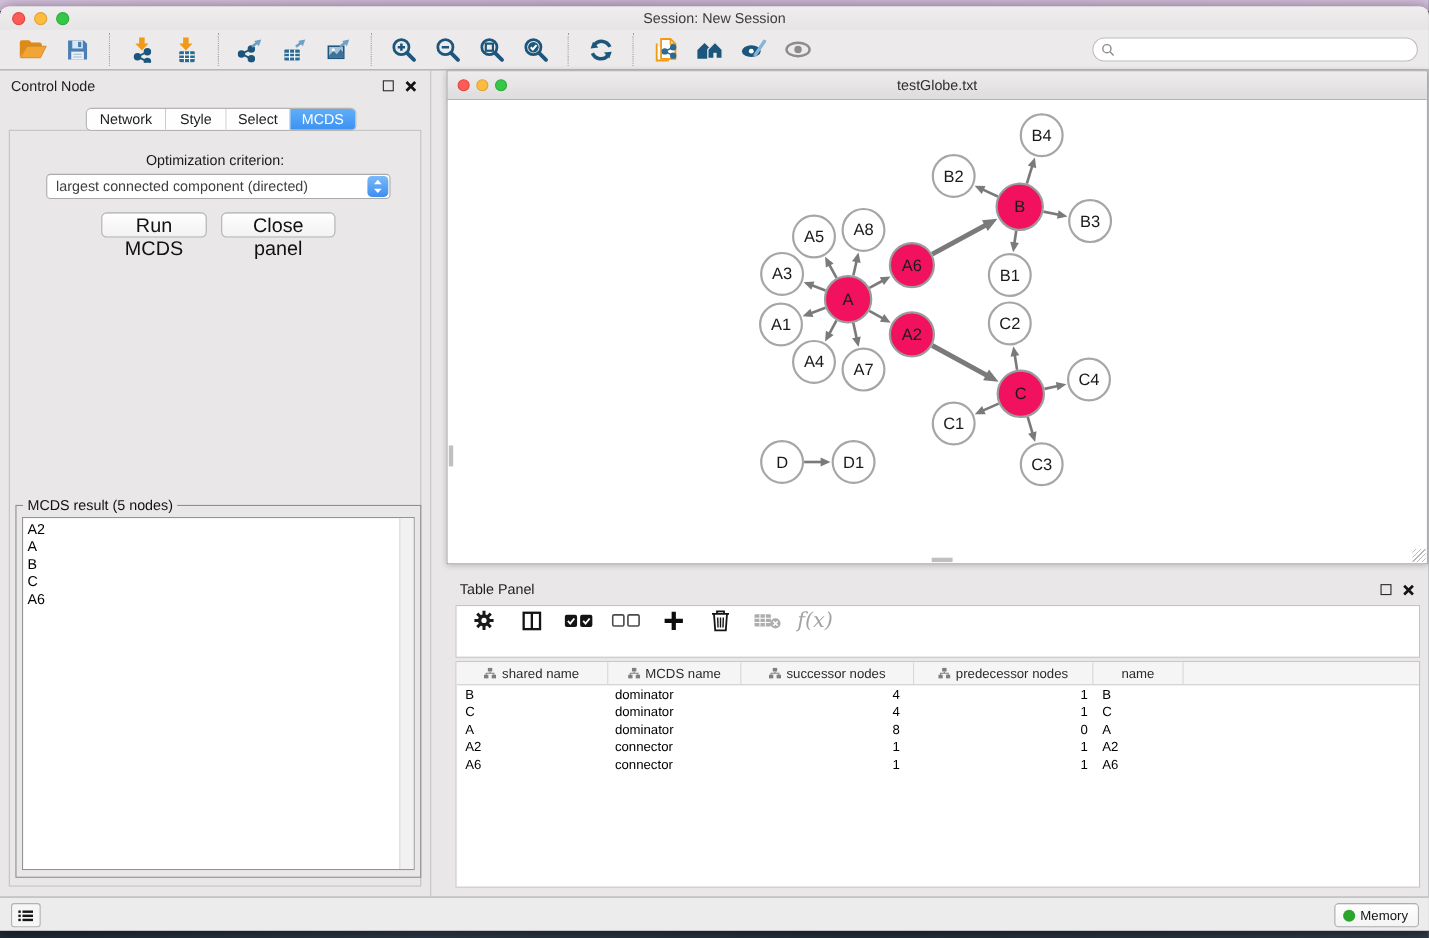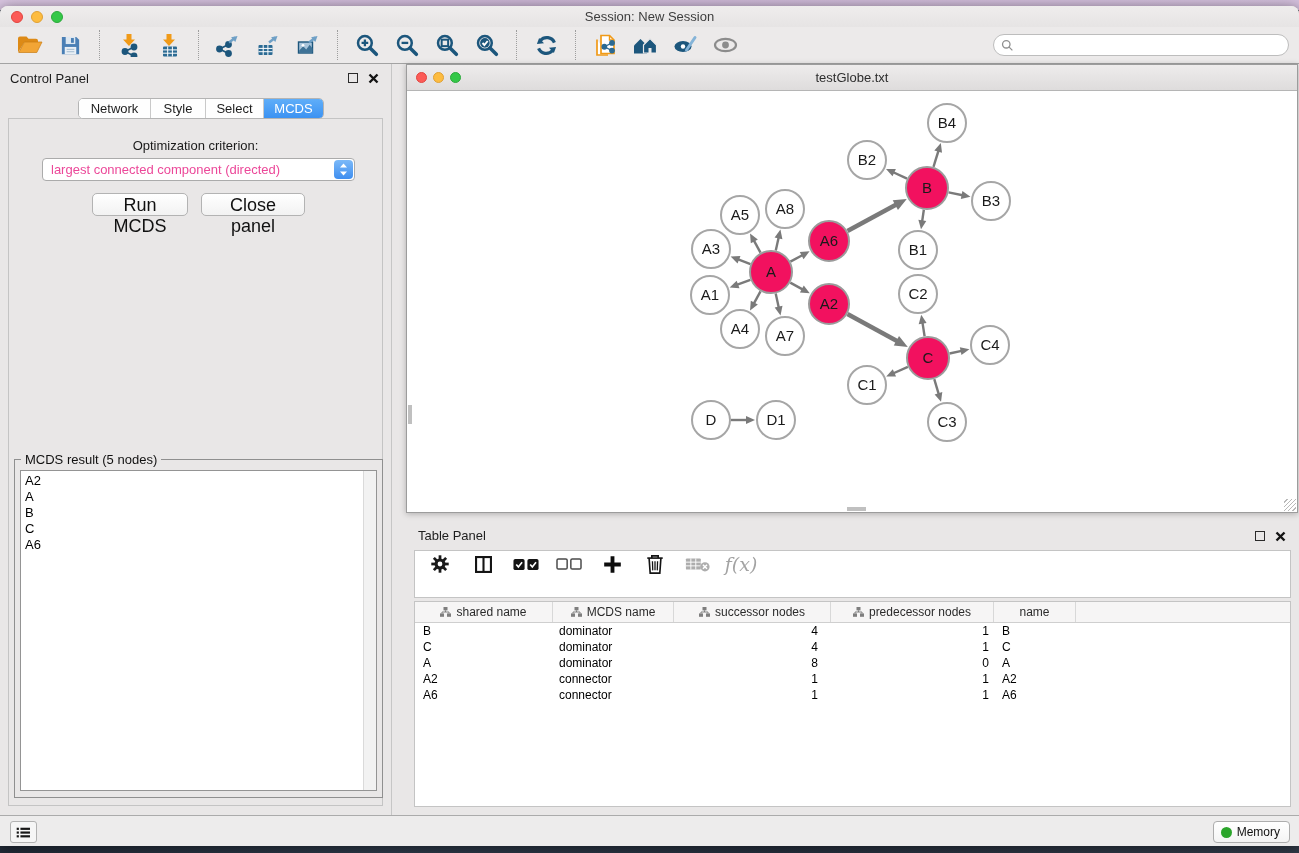--- a/index.html
+++ b/index.html
@@ -51,21 +51,21 @@
   .seg-group { position:absolute; display:flex; border:1px solid #B4B4B4; border-radius:5px;
     overflow:hidden; background:#FEFEFE; }
   .cp-tabs { left:78px; top:34px; height:21px; }
   .seg { font-size:13px; text-align:center; line-height:19px; color:#1E1E1E; background:#FEFEFE;
     border-right:1px solid #C9C9C9; cursor:default; }
   .seg:last-child { border-right:none; }
   .seg-sel { background:linear-gradient(#5FAEF9,#3C92F2); color:#fff; }
   .opt-label { position:absolute; left:0; top:74px; width:100%; text-align:center; font-size:13px; color:#1A1A1A; }
   .dropdown { position:absolute; left:42px; top:94px; width:313px; height:23px; background:#fff;
     border:1px solid #ABABAB; border-radius:4px; display:flex; align-items:center; cursor:default; }
-  .dropdown .val { flex:1; font-size:13px; color:#ec4899; padding-left:8px; white-space:nowrap; overflow:hidden; }
+  .dropdown .val { flex:1; font-size:13px; color:#404040; padding-left:8px; white-space:nowrap; overflow:hidden; }
   .dropdown .stepper { width:19px; height:19px; margin-right:1px; border-radius:4px;
     background:linear-gradient(#7CB9F8,#3E8EF0); display:flex; align-items:center; justify-content:center; }
   .push-btn { position:absolute; height:23px; background:linear-gradient(#FFFFFF,#F2F2F2);
     border:1px solid #B3B3B3; border-radius:5px; font-size:18px; color:#111; font-family:inherit; cursor:default; }
   .result-box { position:absolute; left:14px; top:395px; width:369px; height:339px;
     border:1px solid #8F8F8F; }
   .result-legend { position:absolute; top:-8px; left:6px; background:#E9E7E7; padding:0 4px;
     font-size:13px; color:#111; }
   .result-list { position:absolute; left:5px; right:5px; top:10px; bottom:6px; background:#fff;
     border:1px solid #949494; overflow:hidden; }
@@ -304,21 +304,21 @@
             <line x1="10" y1="10" x2="14" y2="14" stroke="#8F8F8F" stroke-width="1.6"></line>
           </svg>
       </span>
       <input value="" placeholder="" style="">
     </div>
   </div>
 
   <div class="content">
 
     <div class="control-panel">
-      <div class="panel-title">Control Panel</div>
+      <div class="panel-title">Control Node</div>
       <div class="panel-icons cp-icons">
         <button class="float-btn"></button>
         <button class="close-btn">
           <svg width="11" height="11" viewBox="0 0 11 11">
               <path d="M1.5 1.5 L9.5 9.5 M9.5 1.5 L1.5 9.5" stroke="#141414" stroke-width="2.4"></path>
             </svg>
         </button>
       </div>
       <div class="cp-innerbox"></div>
       <div class="seg-group cp-tabs">

